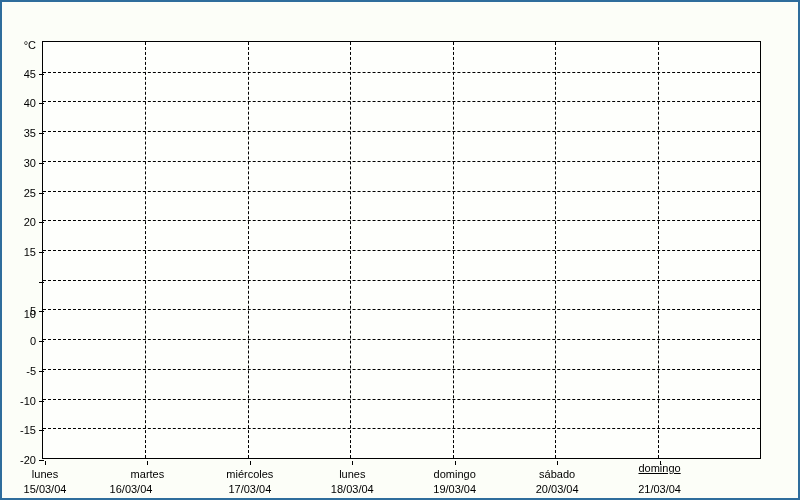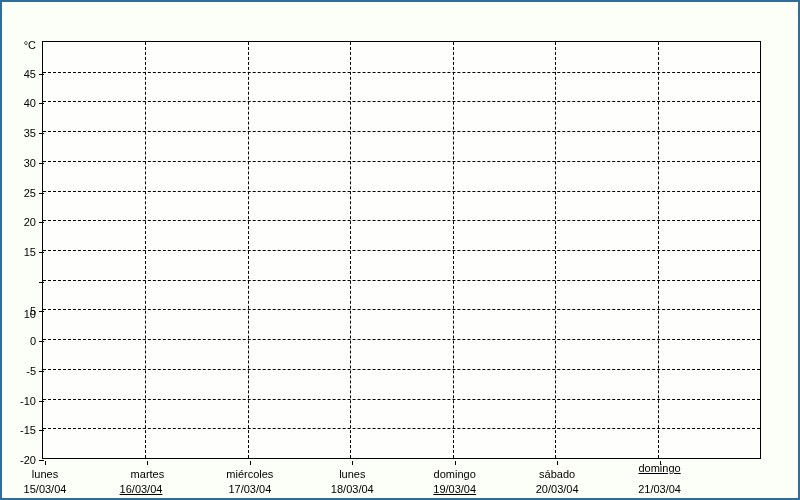--- a/index.html
+++ b/index.html
@@ -147,30 +147,30 @@
       <div class="ytick" style="left: 37px; top: 398.571px;"></div>
       <div class="ylabel" style="top: 421.286px;">-15</div>
       <div class="ytick" style="left: 37px; top: 428.286px;"></div>
       <div class="ylabel" style="top: 451px;">-20</div>
       <div class="ytick" style="left: 37px; top: 458px;"></div>
       <div class="xtick" style="left: 43px; top: 459px;"></div>
       <div class="xday" style="left: 43px; top: 466px;">lunes</div>
       <div class="xdate" style="left: 43px; top: 481px;">15/03/04</div>
       <div class="xtick" style="left: 145.429px; top: 459px;"></div>
       <div class="xday" style="left: 145.429px; top: 466px;">martes</div>
-      <div class="xdate" style="left: 139px; top: 481px; text-decoration: underline;">16/03/04</div>
+      <div class="xdate" style="left: 129px; top: 481px;">16/03/04</div>
       <div class="xtick" style="left: 247.857px; top: 459px;"></div>
       <div class="xday" style="left: 247.857px; top: 466px;">miércoles</div>
       <div class="xdate" style="left: 247.857px; top: 481px;">17/03/04</div>
       <div class="xtick" style="left: 350.286px; top: 459px;"></div>
       <div class="xday" style="left: 350.286px; top: 466px;">lunes</div>
       <div class="xdate" style="left: 350.286px; top: 481px;">18/03/04</div>
       <div class="xtick" style="left: 452.714px; top: 459px;"></div>
       <div class="xday" style="left: 452.714px; top: 466px;">domingo</div>
-      <div class="xdate" style="left: 452.714px; top: 481px; text-decoration: underline;">19/03/04</div>
+      <div class="xdate" style="left: 452.714px; top: 481px;">19/03/04</div>
       <div class="xtick" style="left: 555.143px; top: 459px;"></div>
       <div class="xday" style="left: 555.143px; top: 466px;">sábado</div>
       <div class="xdate" style="left: 555.143px; top: 481px;">20/03/04</div>
       <div class="xtick" style="left: 657.571px; top: 459px;"></div>
       <div class="xday" style="left: 657.571px; top: 460px; text-decoration: underline;">domingo</div>
       <div class="xdate" style="left: 657.571px; top: 481px;">21/03/04</div>
     </div>
 </div>
 
 </body></html>

